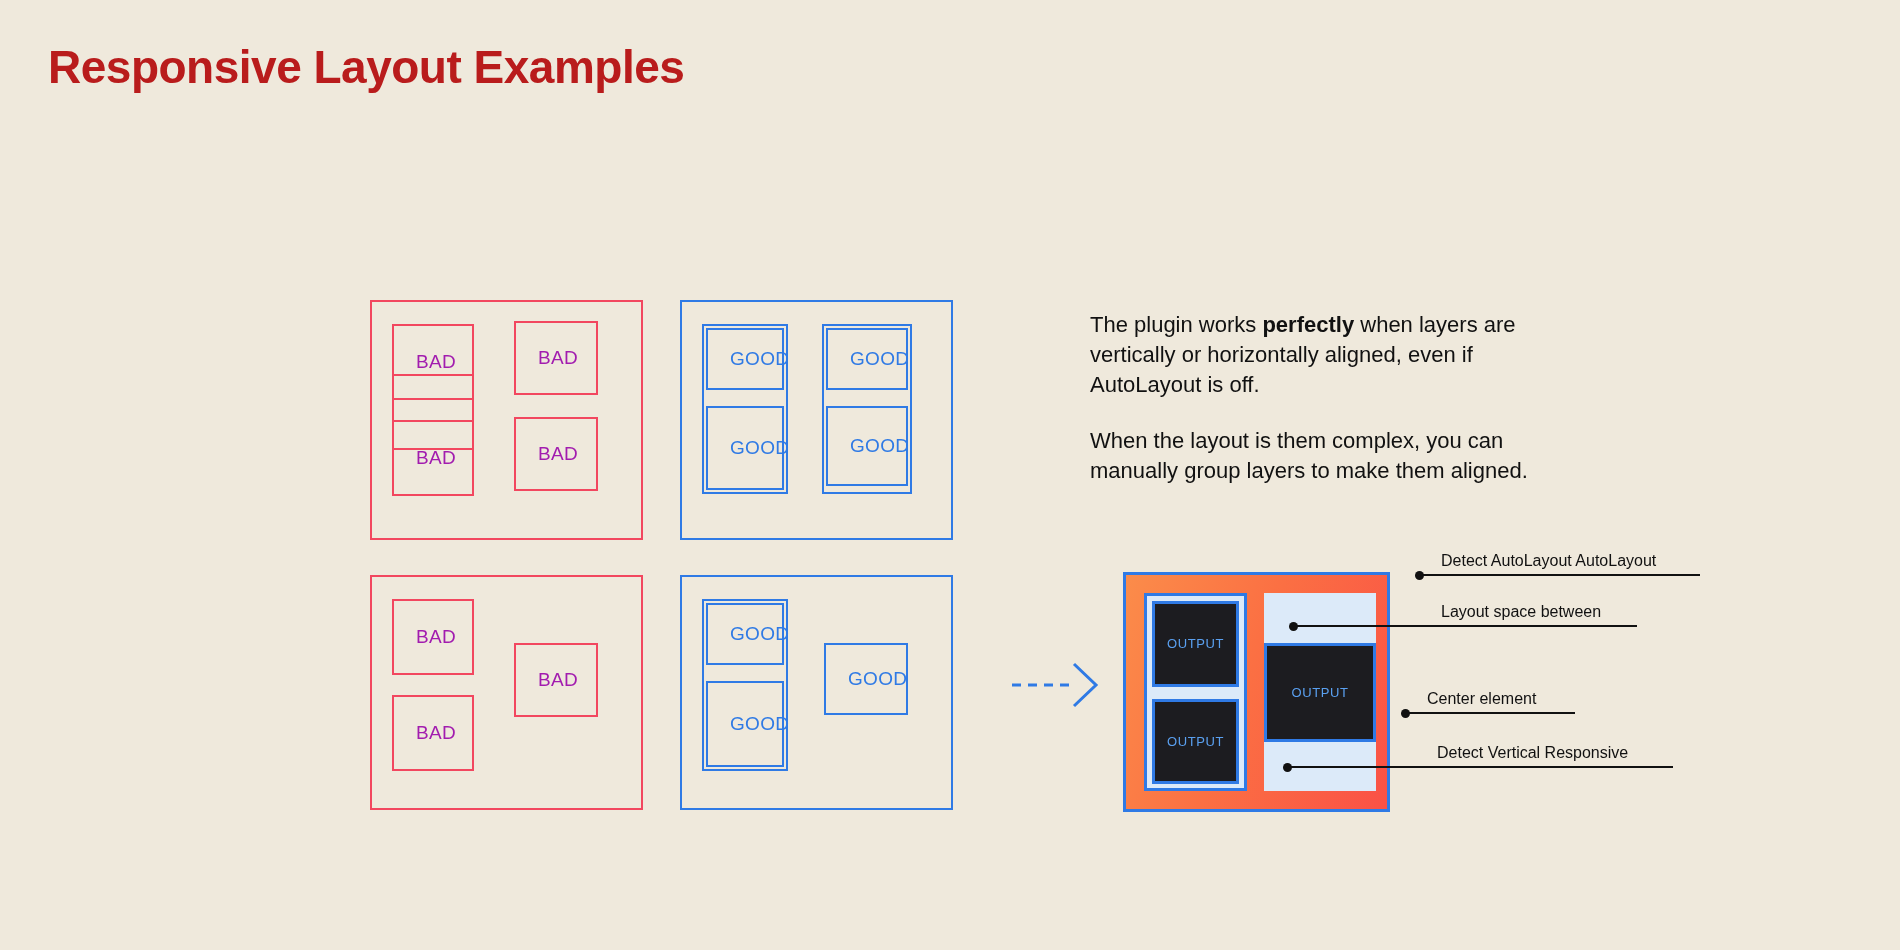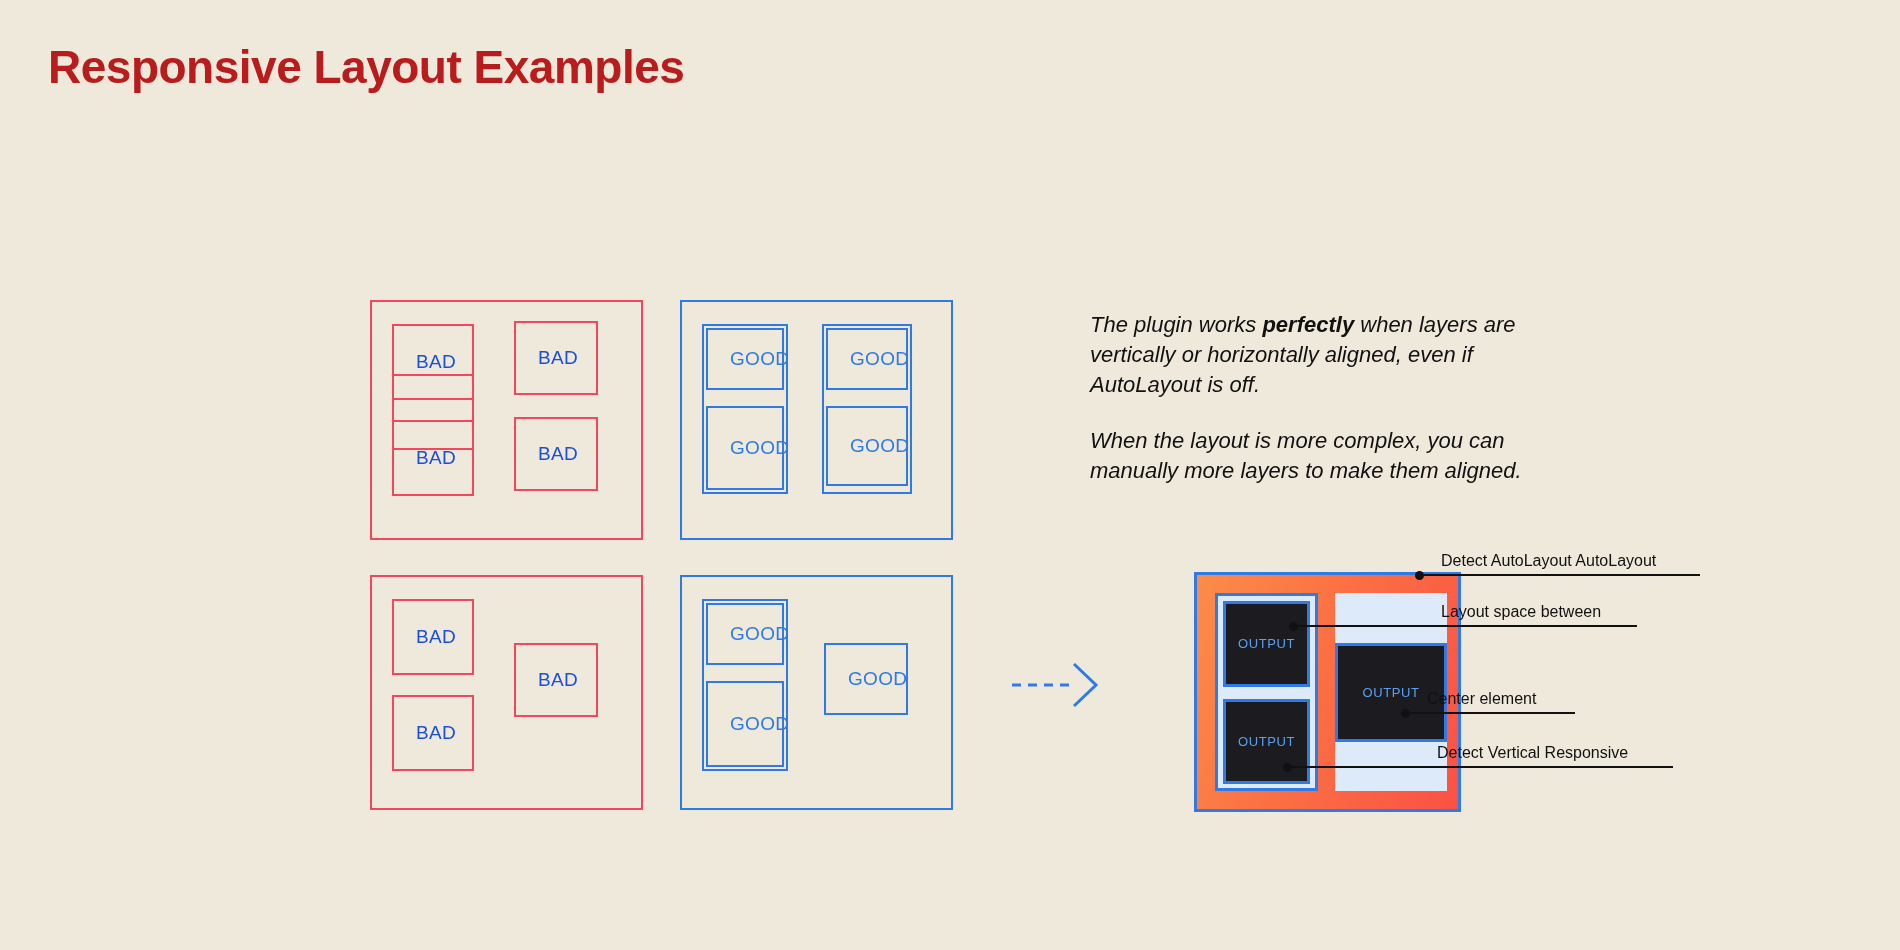--- a/index.html
+++ b/index.html
@@ -60,57 +60,57 @@
   .box {
     position: absolute;
     box-sizing: border-box;
     border: 2px solid;
     display: flex;
     align-items: center;
     padding-left: 22px;
     font-size: 19px;
     letter-spacing: 0.3px;
   }
-  .box.bad  { border-color: #f2475f; color: #1d4ed8; }
+  .box.bad  { border-color: #f2475f; color: #a21caf; }
   .box.good { border-color: #2f7ae5; color: #2f7ae5; }
 
   
   .group {
     position: absolute;
     box-sizing: border-box;
     border: 2px solid #2f7ae5;
   }
 
   
   .copy {
     position: absolute;
     left: 1090px;
     top: 310px;
     width: 470px;
     color: #111111;
     font-size: 22px;
     line-height: 30px;
   }
-  .copy p { margin: 0 0 26px 0; font-style: italic; }
+  .copy p { margin: 0 0 26px 0; }
   .copy p:last-child { margin-bottom: 0; }
   .copy b { font-weight: 700; }
 
   
   .arrow {
     position: absolute;
     left: 1012px;
     top: 660px;
     width: 96px;
     height: 50px;
   }
 
   
   .mockup {
     position: absolute;
-    left: 1194px;
+    left: 1123px;
     top: 572px;
     width: 267px;
     height: 240px;
     box-sizing: border-box;
     border: 3px solid #2f7ae5;
     background: linear-gradient(110deg, #fb8c4a 0%, #fb7043 45%, #fa5146 100%);
     padding: 18px;
   }
   .mk-inner {
     position: relative;
@@ -224,21 +224,21 @@
       <div class="group" style="left:20px; top:22px; width:86px; height:172px;"></div>
       <div class="box good" style="left:24px; top:26px; width:78px; height:62px;">GOOD</div>
       <div class="box good" style="left:24px; top:104px; width:78px; height:86px;">GOOD</div>
       <div class="box good" style="left:142px; top:66px; width:84px; height:72px;">GOOD</div>
     </div>
 
   </div>
 
   <div class="copy">
     <p><span>The plugin works </span><b>perfectly</b><span> when layers are vertically or horizontally aligned, even if AutoLayout is off.</span></p>
-    <p>When the layout is more complex, you can manually more layers to make them aligned.</p>
+    <p>When the layout is them complex, you can manually group layers to make them aligned.</p>
   </div>
 
   <div class="arrow">
     <svg width="96" height="50" viewBox="0 0 96 50" fill="none" xmlns="http://www.w3.org/2000/svg">
       <line x1="0" y1="25" x2="64" y2="25" stroke="#2f7ae5" stroke-width="3" stroke-dasharray="9 7"></line>
       <polyline points="62,4 84,25 62,46" stroke="#2f7ae5" stroke-width="3" fill="none"></polyline>
     </svg>
   </div>
 
   <div class="mockup">

